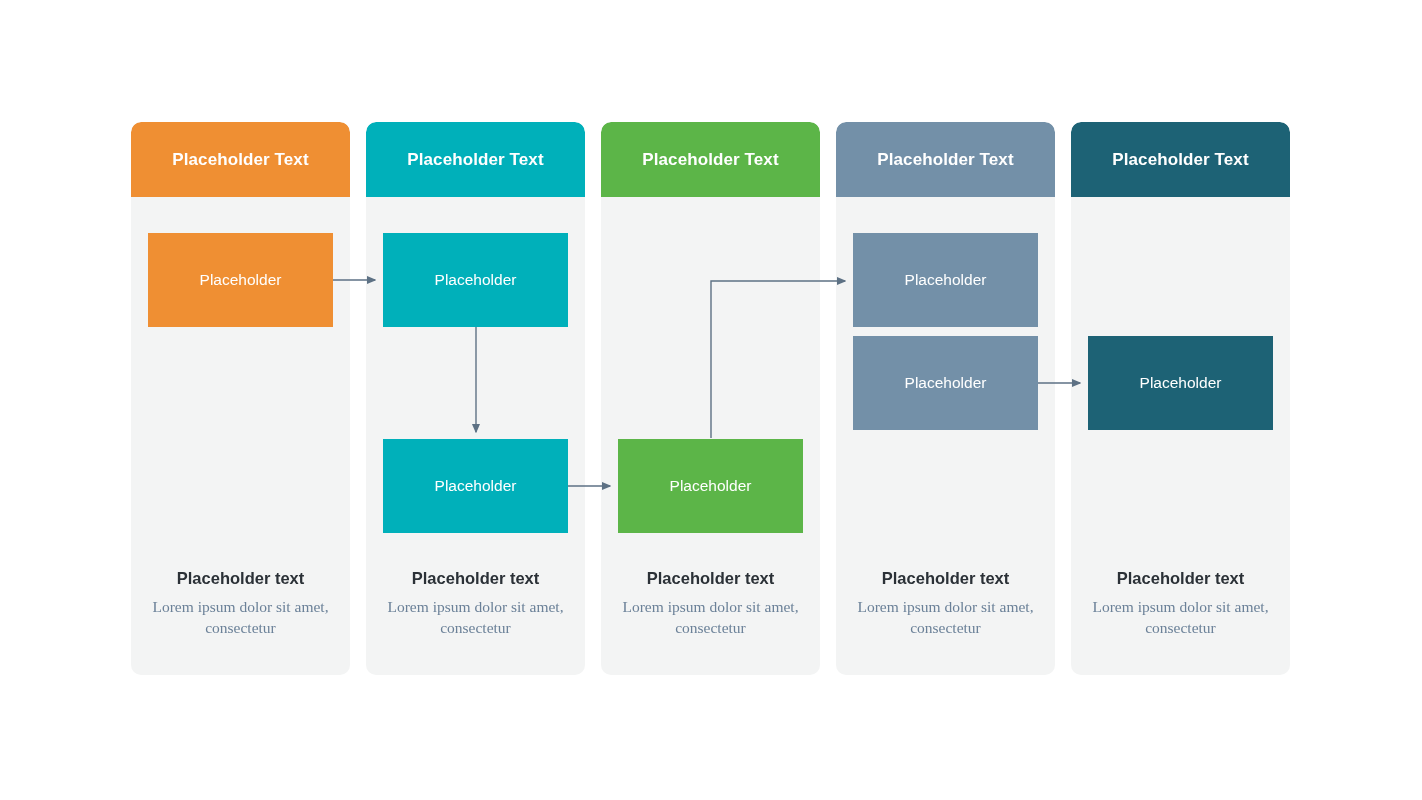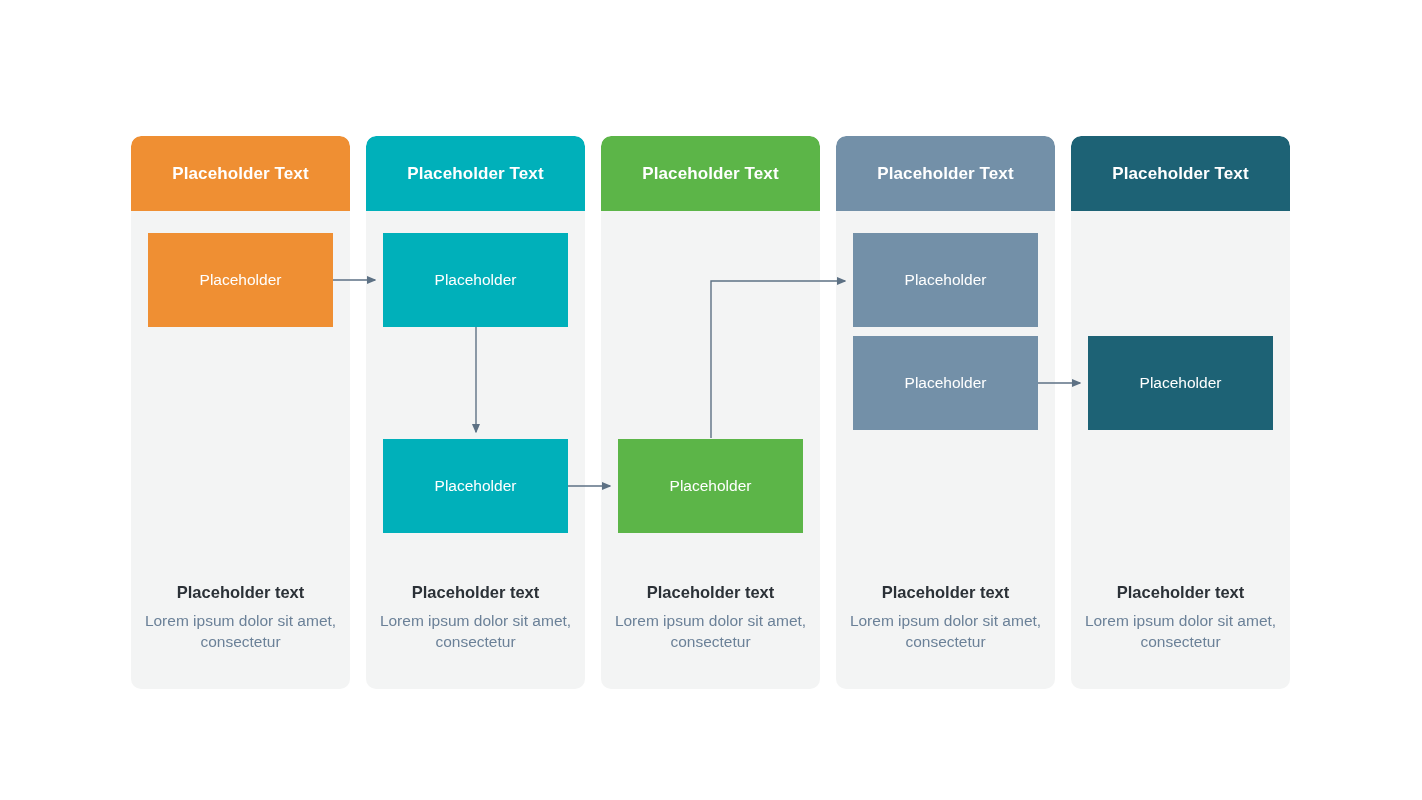--- a/index.html
+++ b/index.html
@@ -25,21 +25,20 @@
 
   
   .column {
     position: absolute;
     top: 122px;
     width: 219px;
     height: 553px;
     background: #f3f4f4;
     border-radius: 10px;
     overflow: hidden;
-    margin-top: 14px;
   }
   .col-0 { left: 131px; }
   .col-1 { left: 366px; }
   .col-2 { left: 601px; }
   .col-3 { left: 836px; }
   .col-4 { left: 1071px; }
 
   .col-header {
     position: absolute;
     left: 0;
@@ -75,20 +74,21 @@
     color: #2b3137;
     font-size: 16.5px;
     font-weight: bold;
     line-height: 1.2;
     margin-bottom: 8px;
   }
   .footer-body {
     color: #6b8198;
     font-size: 15.5px;
     line-height: 1.35;
+    font-family: Liberation Serif, serif;
   }
 
   
   .node {
     position: absolute;
     border-radius: 0;
     display: flex;
     align-items: center;
     justify-content: center;
     box-sizing: border-box;

